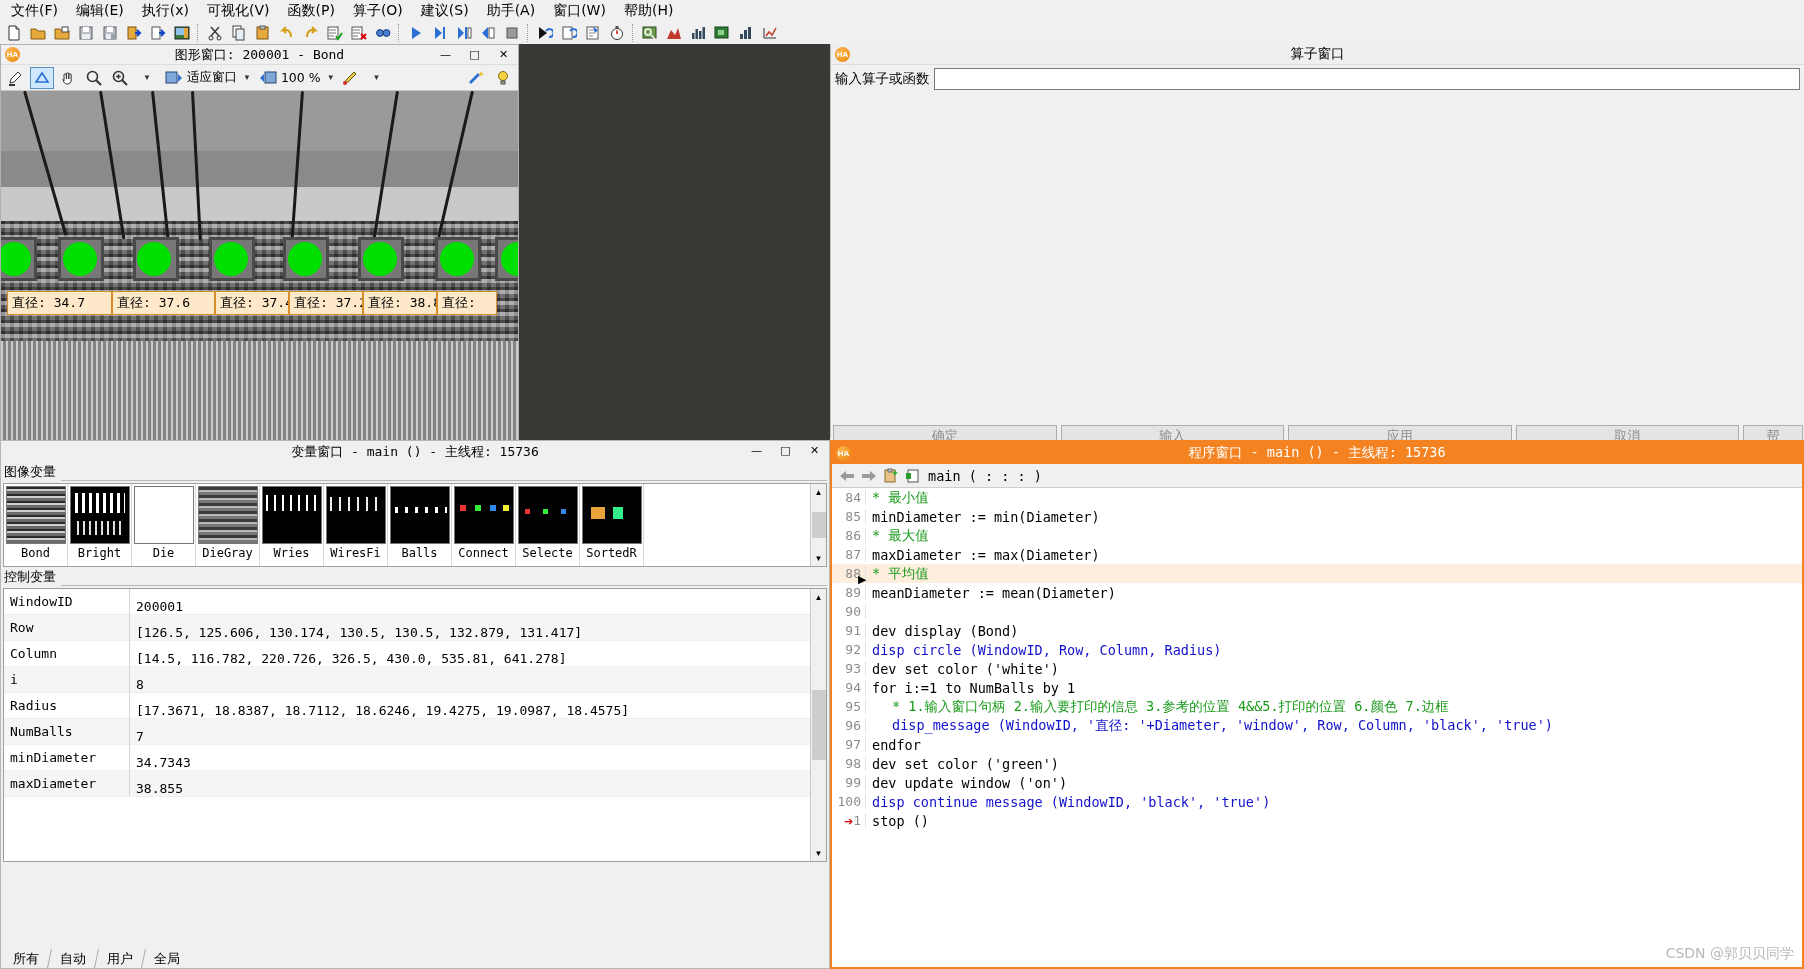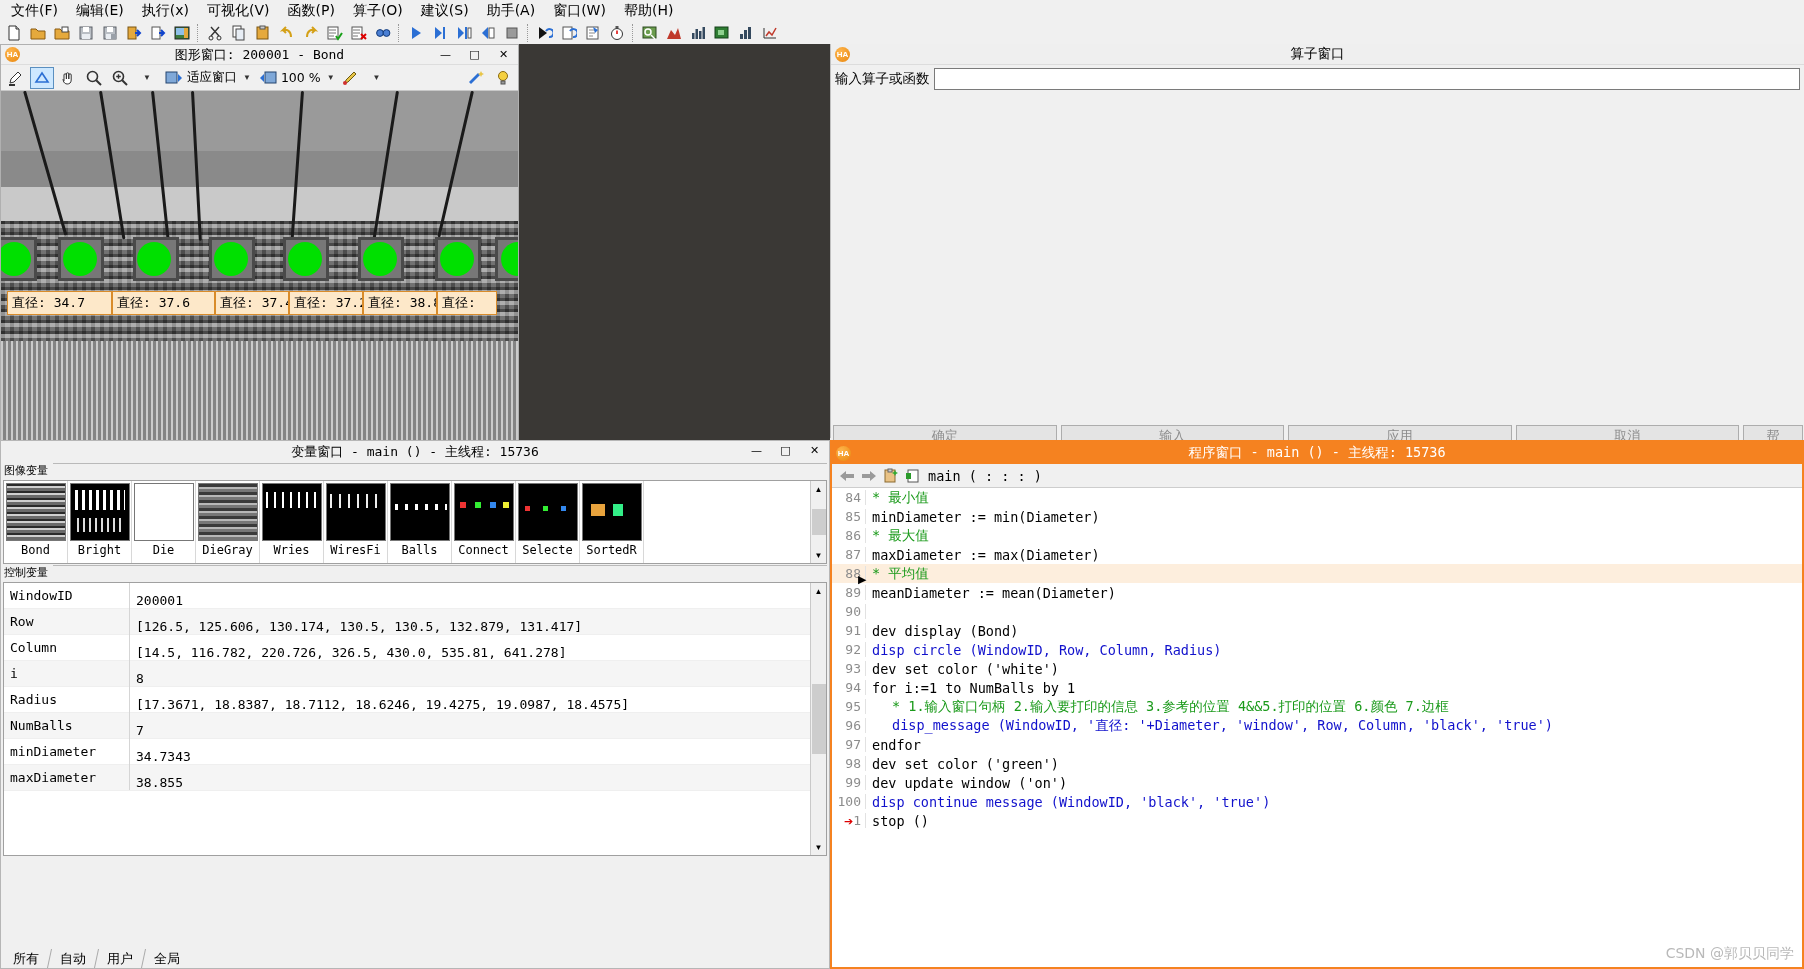--- a/index.html
+++ b/index.html
@@ -193,22 +193,22 @@
   }
   .varwin-title {
     height: 21px; background: #f0f0f0; position: relative; display: flex;
     align-items: center;
   }
   .varwin-title-text {
     position: absolute; left:0; right:0; text-align: center;
     font-size: 13px; font-family: "DejaVu Sans Mono", monospace;
   }
   .group-label {
-    font-size: 11px; font-family: "DejaVu Sans", sans-serif;
-    padding: 1px 0 2px 3px; display: flex; align-items: flex-start;
+    font-size: 13px; font-family: "DejaVu Sans", sans-serif;
+    padding: 1px 0 2px 3px; display: flex; align-items: flex-end;
   }
   .group-label .rule {
     flex: 1; height: 1px; background: #b9b9b9; margin-left: 5px; margin-right: 2px;
   }
   .iconvars {
     height: 84px; background: #fff; border: 1px solid #a0a0a0; margin: 0 2px;
     display: flex; position: relative; overflow: hidden;
   }
   .ivar {
     width: 64px; height: 84px; display: flex; flex-direction: column;

